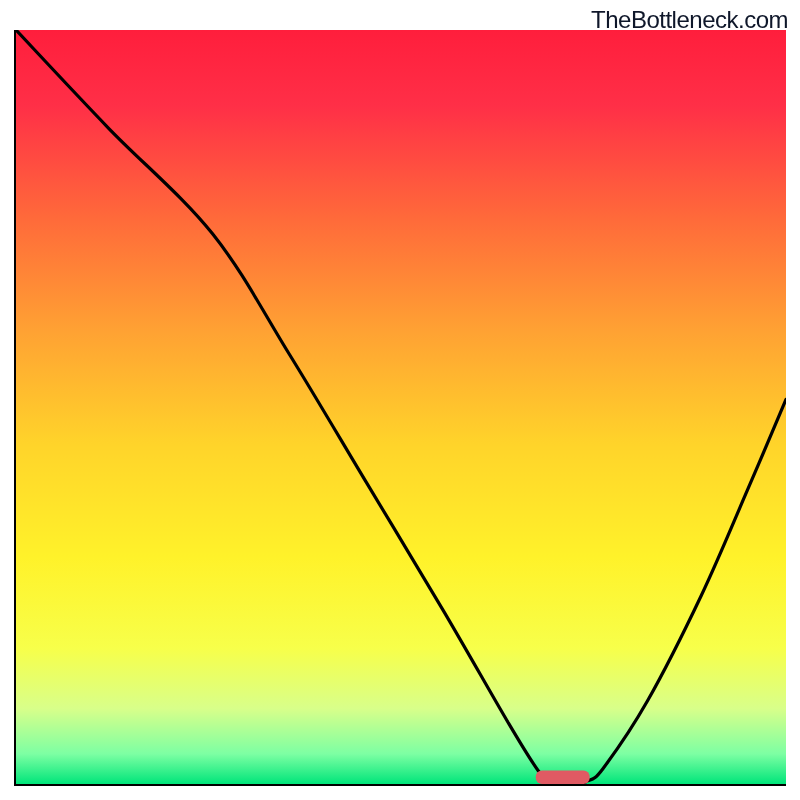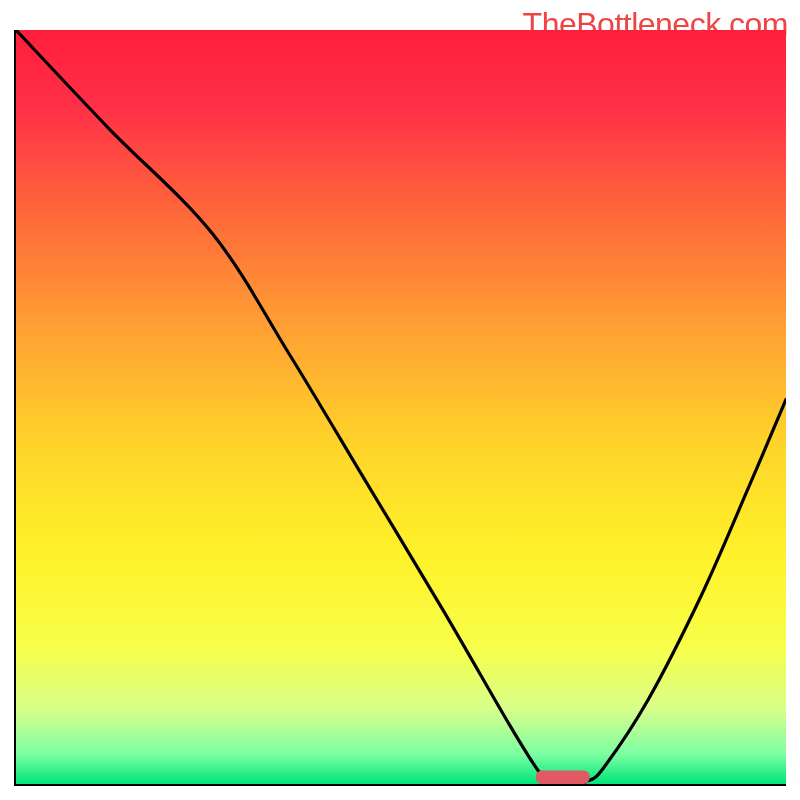--- a/index.html
+++ b/index.html
@@ -13,22 +13,22 @@
   }
   .canvas {
     position: relative;
     width: 800px;
     height: 800px;
   }
   .watermark {
     position: absolute;
     top: 6px;
     right: 12px;
-    color: #ef4444;
-    font-size: 32px;
+    color: #0f172a;
+    font-size: 24px;
     font-weight: 500;
     letter-spacing: -0.5px;
   }
   .frame {
     position: absolute;
     left: 14px;
     top: 30px;
     width: 770px;   
     height: 754px;  
     border-left: 2px solid #000;

